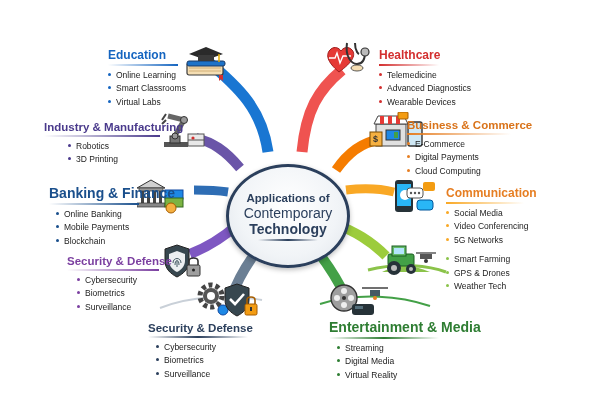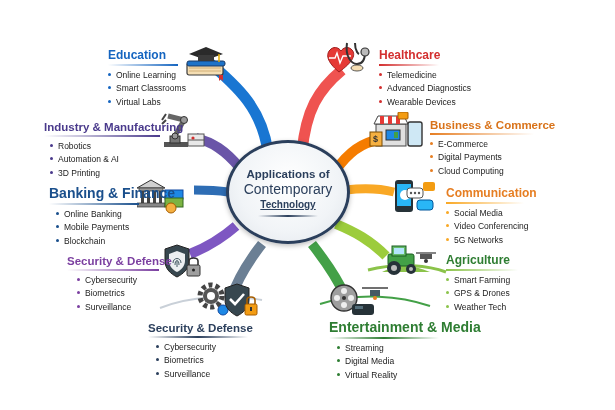--- a/index.html
+++ b/index.html
@@ -1,27 +1,27 @@
 <!DOCTYPE html>
 <html><head>
 <meta charset="utf-8">
 <style>
   html, body { margin:0; padding:0; background:#ffffff; }
   body { width:615px; height:410px; position:relative; overflow:hidden;
          font-family:"Liberation Sans", "DejaVu Sans", sans-serif; }
   #canvas { position:absolute; left:0; top:0; width:615px; height:410px; }
   svg.branches { position:absolute; left:0; top:0; }
-  .center { position:absolute; left:226px; top:140px; width:118px; height:98px;
+  .center { position:absolute; left:226px; top:164px; width:118px; height:98px;
             border-radius:50%; border:3px solid #2b3f5c;
             background:radial-gradient(circle at 50% 40%, #ffffff 0%, #f1f4f7 60%, #dfe4ea 100%);
             box-shadow:0 2px 5px rgba(0,0,0,0.25);
             display:flex; flex-direction:column; align-items:center; justify-content:center; }
   .center .l1 { font-size:11.5px; font-weight:bold; color:#2b3f5c; line-height:14px; }
   .center .l2 { font-size:14px; font-weight:normal; color:#2b3f5c; line-height:16px; }
-  .center .l3 { font-size:10px; font-weight:bold; color:#2b3f5c; line-height:16px;text-decoration:underline; }
+  .center .l3 { font-size:14px; font-weight:bold; color:#2b3f5c; line-height:16px; }
   .center .uline { width:60px; height:2px; margin-top:2px; background:linear-gradient(90deg, transparent, #2b3f5c, transparent); }
   .node { position:absolute; }
   .node .title { font-size:12px; font-weight:bold; white-space:nowrap; display:inline-block; padding-bottom:2px; }
   .node .uline { height:1.5px; margin-top:0px; }
   .node ul { list-style:none; margin:3px 0 0 0; padding:0; }
   .node li { font-size:8.5px; color:#222; line-height:13.5px; white-space:nowrap; }
   .node li .dot { display:inline-block; width:3px; height:3px; border-radius:50%; margin-right:5px; vertical-align:middle; position:relative; top:-1px; }
   .icon { position:absolute; }
 </style>
 </head>
@@ -184,23 +184,22 @@
       <li><span class="dot" style="background:#1565c0"></span><span>Smart Classrooms</span></li>
       <li><span class="dot" style="background:#1565c0"></span><span>Virtual Labs</span></li>
     </ul>
   </div>
 
   <div class="node" style="left:44px;top:117px">
     <div style="width:116px">
       <span class="title" style="color:#4a3a8c;font-size:11.5px">Industry &amp; Manufacturing</span>
       <div class="uline" style="background:linear-gradient(90deg,transparent,#4a3a8c)"></div>
     </div>
-    <ul style="margin-left:6px">
+    <ul style="margin-left:24px">
       <li><span class="dot" style="background:#4a3a8c"></span><span>Robotics</span></li>
-      <li><span class="dot" style="background:#4a3a8c"></span><span>Automation &amp; AI</span></li>
       <li><span class="dot" style="background:#4a3a8c"></span><span>3D Printing</span></li>
     </ul>
   </div>
 
   <div class="node" style="left:49px;top:184px">
     <div style="width:90px">
       <span class="title" style="color:#1a4f8c;font-size:14px">Banking &amp; Finance</span>
       <div class="uline" style="background:linear-gradient(90deg,transparent,#1a4f8c)"></div>
     </div>
     <ul style="margin-left:7px">
@@ -239,21 +238,21 @@
       <span class="title" style="color:#d32f2f">Healthcare</span>
       <div class="uline" style="background:linear-gradient(90deg,#d32f2f,transparent)"></div>
     </div>
     <ul>
       <li><span class="dot" style="background:#d32f2f"></span><span>Telemedicine</span></li>
       <li><span class="dot" style="background:#d32f2f"></span><span>Advanced Diagnostics</span></li>
       <li><span class="dot" style="background:#d32f2f"></span><span>Wearable Devices</span></li>
     </ul>
   </div>
 
-  <div class="node" style="left:430px;top:115px">
+  <div class="node" style="left:407px;top:115px">
     <div style="width:104px">
       <span class="title" style="color:#d9731a;font-size:11.5px">Business &amp; Commerce</span>
       <div class="uline" style="background:linear-gradient(90deg,#e67e22,transparent)"></div>
     </div>
     <ul>
       <li><span class="dot" style="background:#e67e22"></span><span>E-Commerce</span></li>
       <li><span class="dot" style="background:#e67e22"></span><span>Digital Payments</span></li>
       <li><span class="dot" style="background:#e67e22"></span><span>Cloud Computing</span></li>
     </ul>
   </div>
@@ -264,24 +263,20 @@
       <div class="uline" style="background:linear-gradient(90deg,#f9a825,transparent)"></div>
     </div>
     <ul>
       <li><span class="dot" style="background:#f9a825"></span><span>Social Media</span></li>
       <li><span class="dot" style="background:#f9a825"></span><span>Video Conferencing</span></li>
       <li><span class="dot" style="background:#f9a825"></span><span>5G Networks</span></li>
     </ul>
   </div>
 
   <div class="node" style="left:446px;top:250px">
-    <div style="width:72px">
-      <span class="title" style="color:#2e7d32">Agriculture</span>
-      <div class="uline" style="background:linear-gradient(90deg,#8bc34a,transparent)"></div>
-    </div>
     <ul>
       <li><span class="dot" style="background:#8bc34a"></span><span>Smart Farming</span></li>
       <li><span class="dot" style="background:#8bc34a"></span><span>GPS &amp; Drones</span></li>
       <li><span class="dot" style="background:#8bc34a"></span><span>Weather Tech</span></li>
     </ul>
   </div>
 
   <div class="node" style="left:329px;top:318px">
     <div style="width:110px">
       <span class="title" style="color:#2e7d32;font-size:14px">Entertainment &amp; Media</span>

